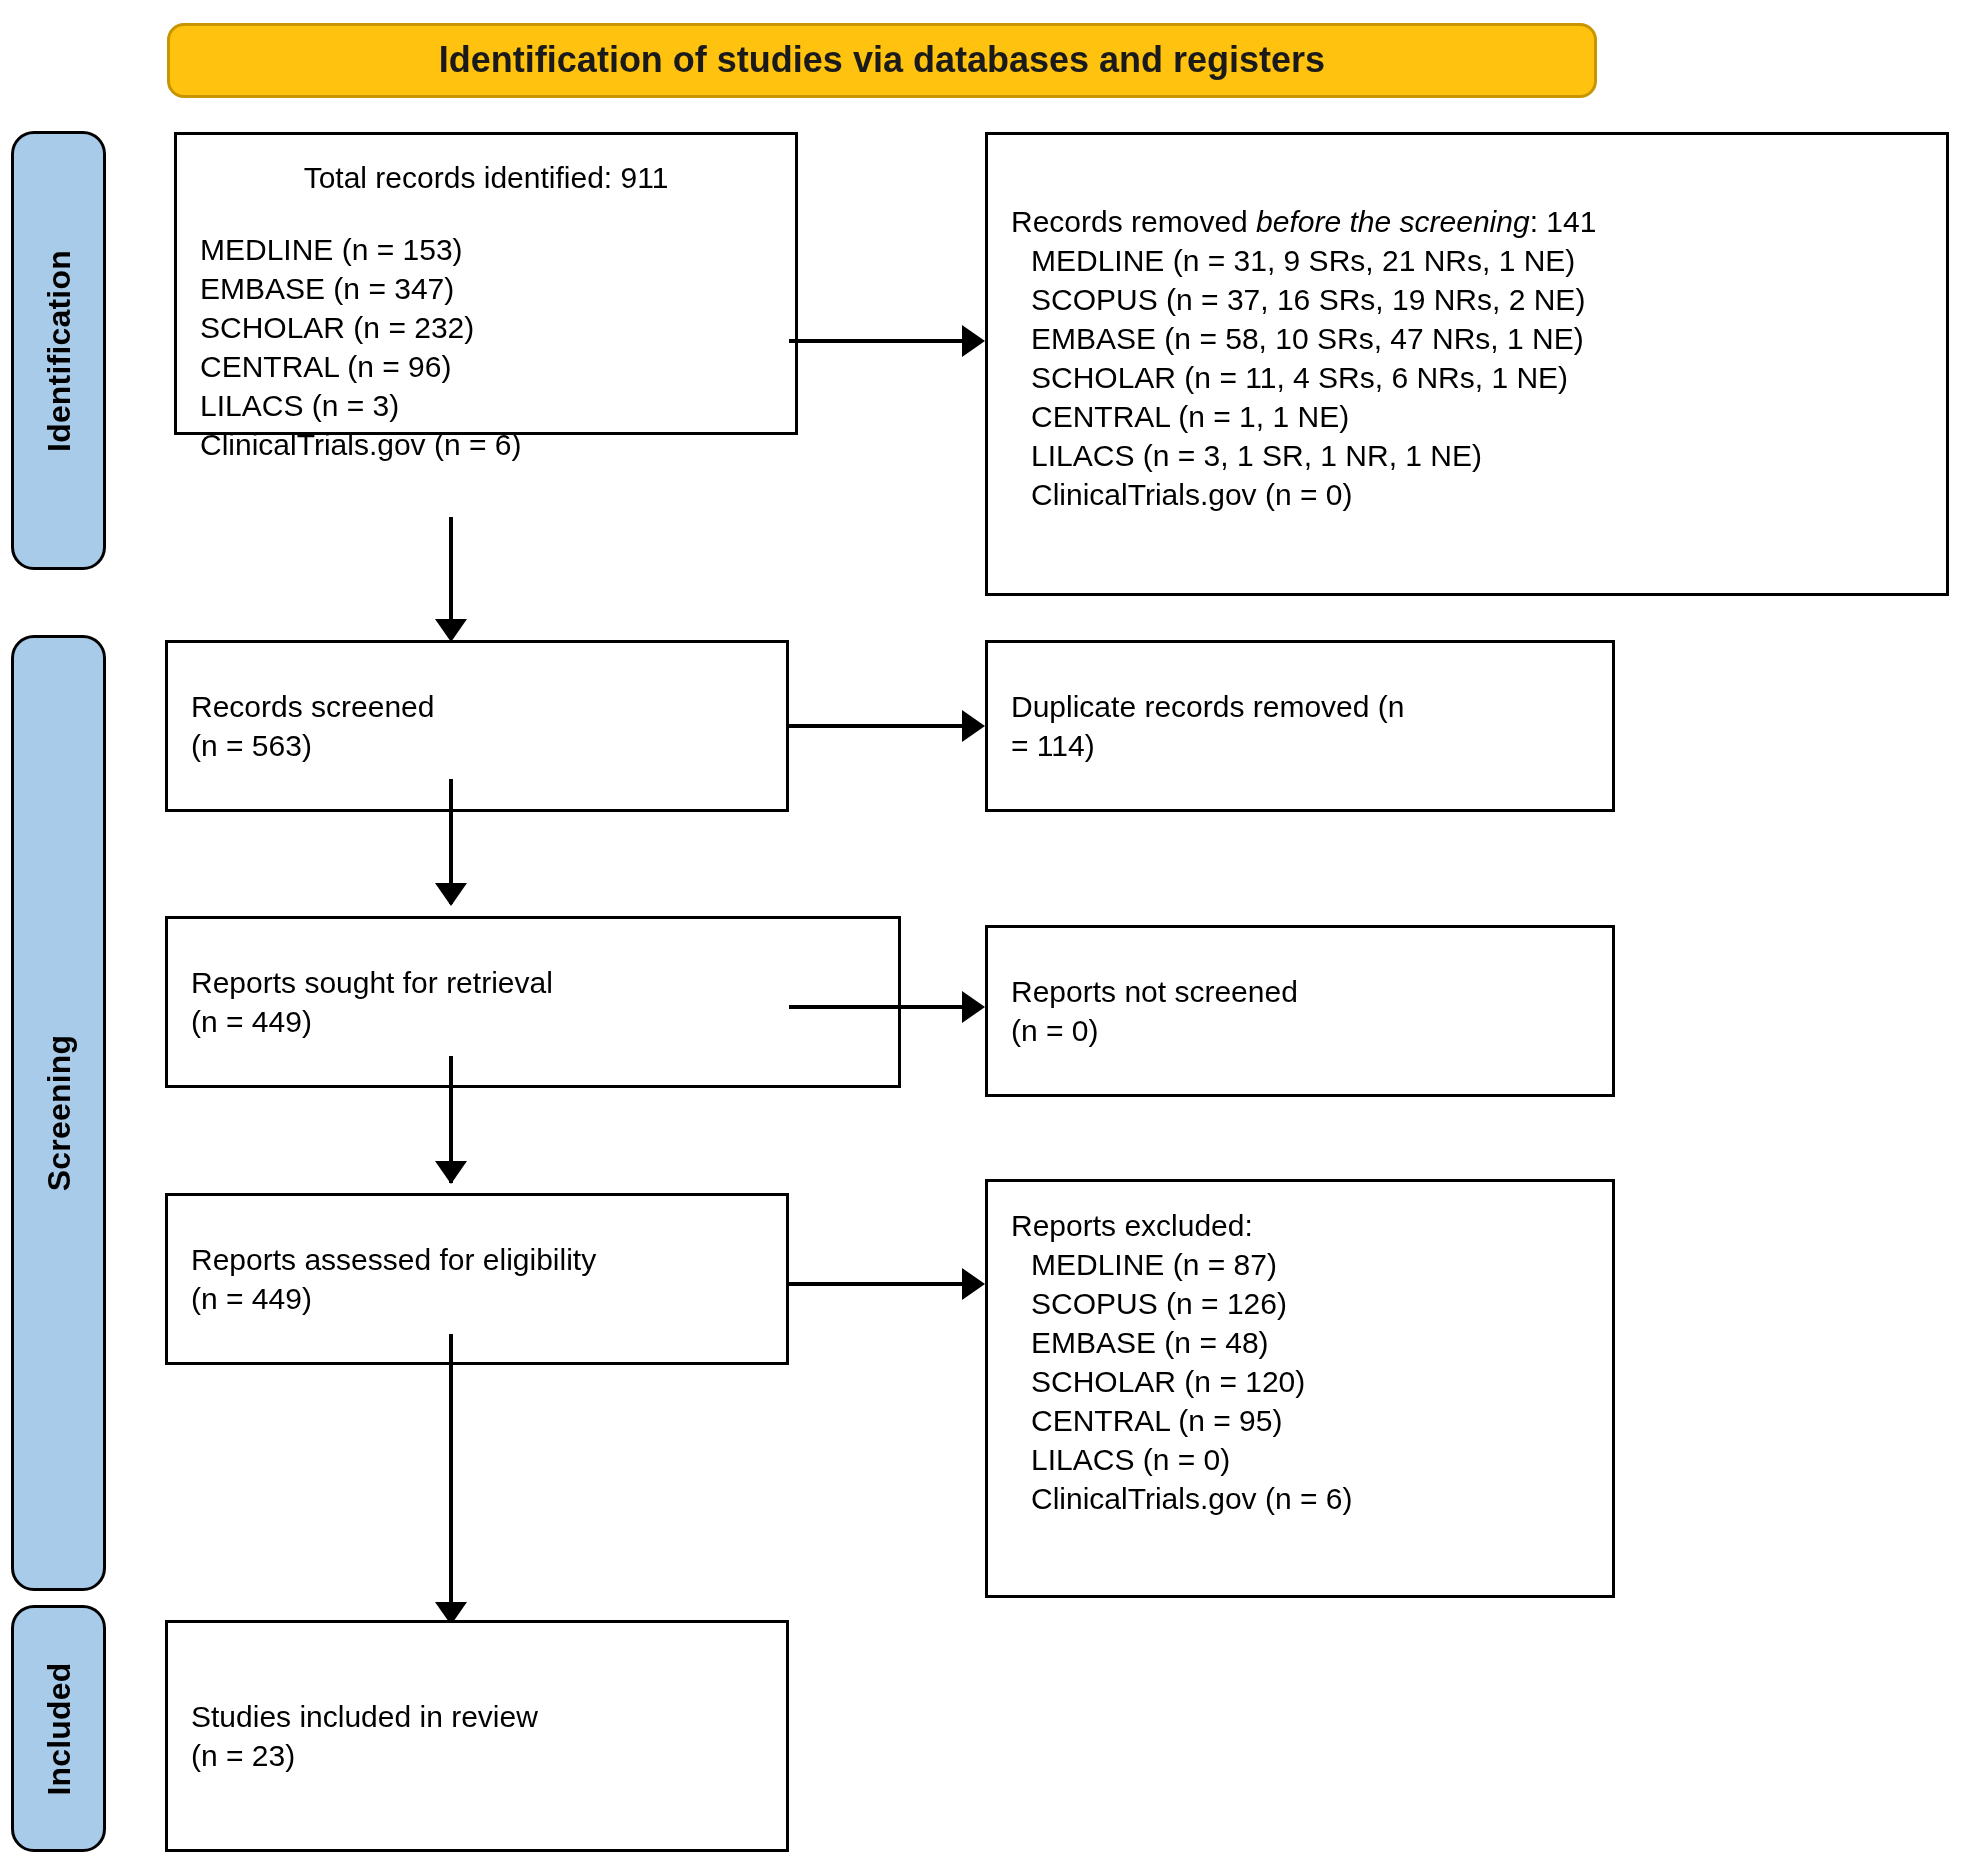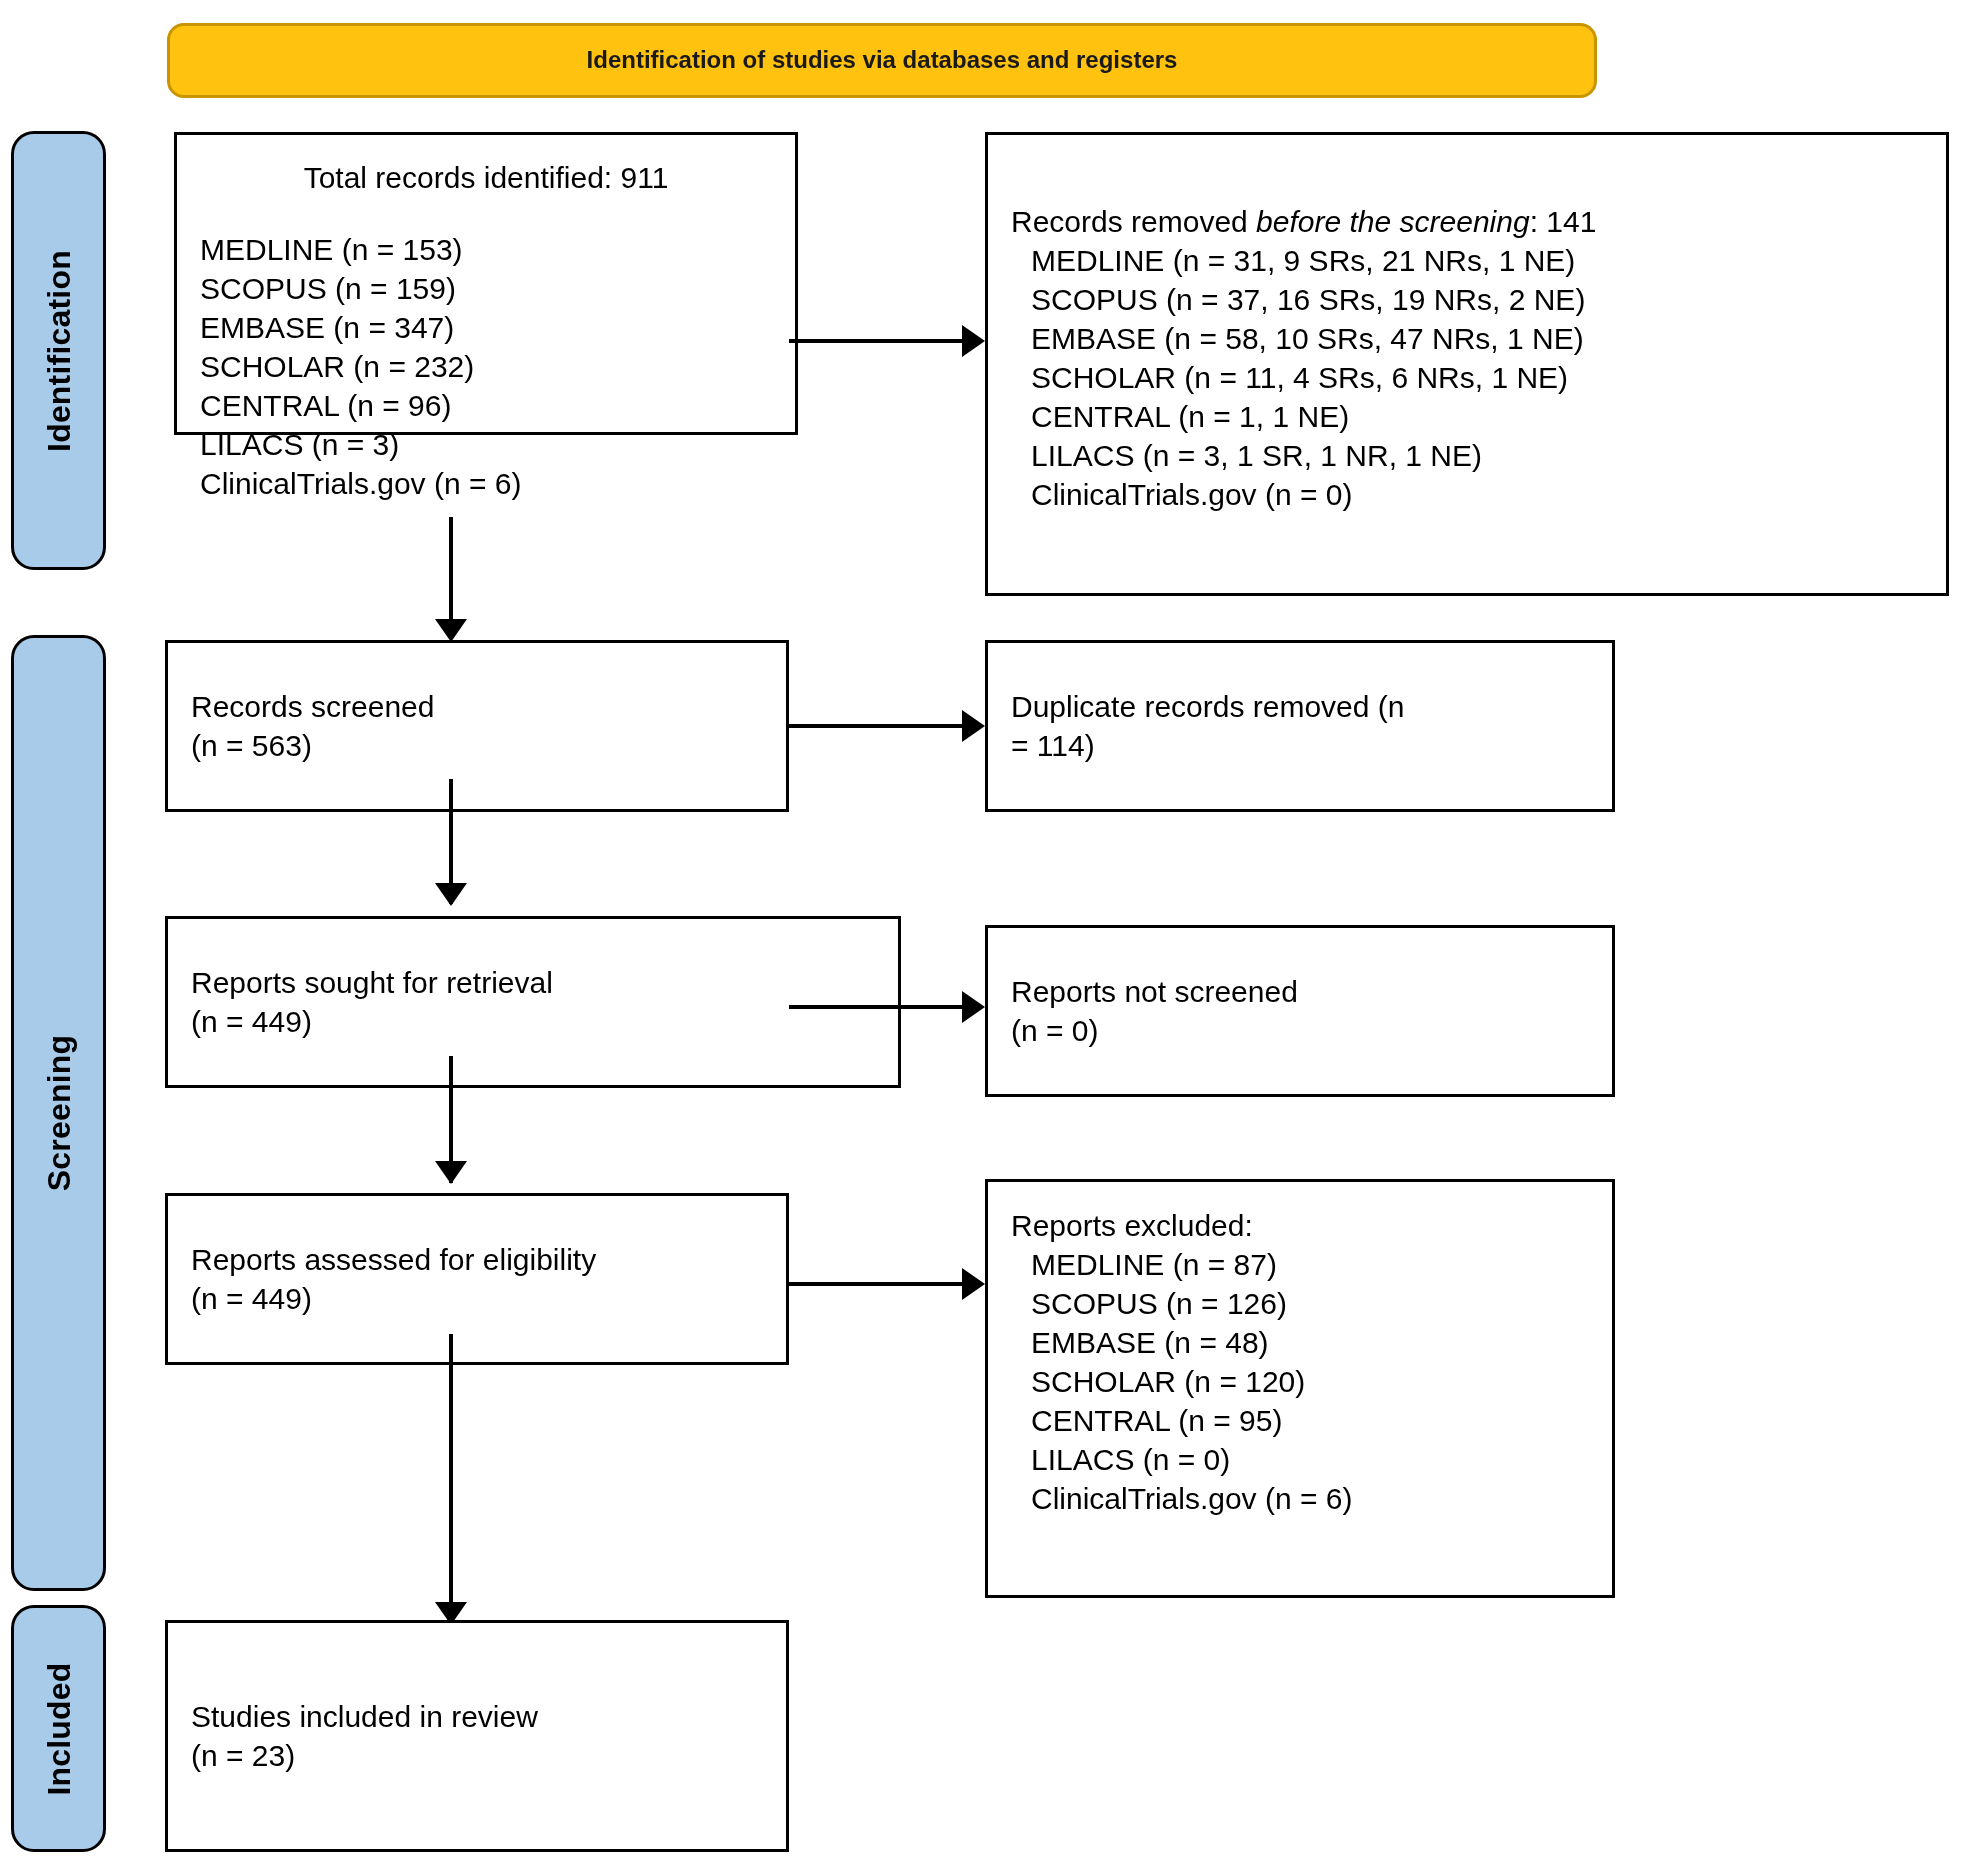--- a/index.html
+++ b/index.html
@@ -47,21 +47,21 @@
     background: #FFC20E;
     border: 3px solid #C89400;
     border-radius: 17px;
     box-sizing: border-box;
     display: flex;
     align-items: center;
     justify-content: center;
   }
   .header-band .header-title {
     font-weight: bold;
-    font-size: 24px;
+    font-size: 36px;
     color: #1a1a1a;
     line-height: 1;
     text-align: center;
   }
 
   
   .flow-box {
     position: absolute;
     background: #ffffff;
     border: 3.5px solid #000000;
@@ -133,21 +133,20 @@
 
   <div class="stage-tab" style="left:11px; top:1605px; width:95px; height:247px;">
     <span class="stage-label">Included</span>
   </div>
 
   <div class="flow-box" style="left:165px; top:132px; width:624px; height:303px;margin-left:9px;">
     <div class="box-inner" style="top:22.5px;">
       <div class="box-line center">Total records identified: 911</div>
       <div class="spacer-line"></div>
       <div class="box-line indent-sm">MEDLINE (n = 153)</div>
-      <div class="box-line indent-sm">SCOPUS (n = 159)</div>
       <div class="box-line indent-sm">EMBASE (n = 347)</div>
       <div class="box-line indent-sm">SCHOLAR (n = 232)</div>
       <div class="box-line indent-sm">CENTRAL (n = 96)</div>
       <div class="box-line indent-sm">LILACS (n = 3)</div>
       <div class="box-line indent-sm">ClinicalTrials.gov (n = 6)</div>
     </div>
   </div>
 
   <div class="flow-box" style="left:985px; top:132px; width:964px; height:464px;">
     <div class="box-inner" style="top:67px;">

